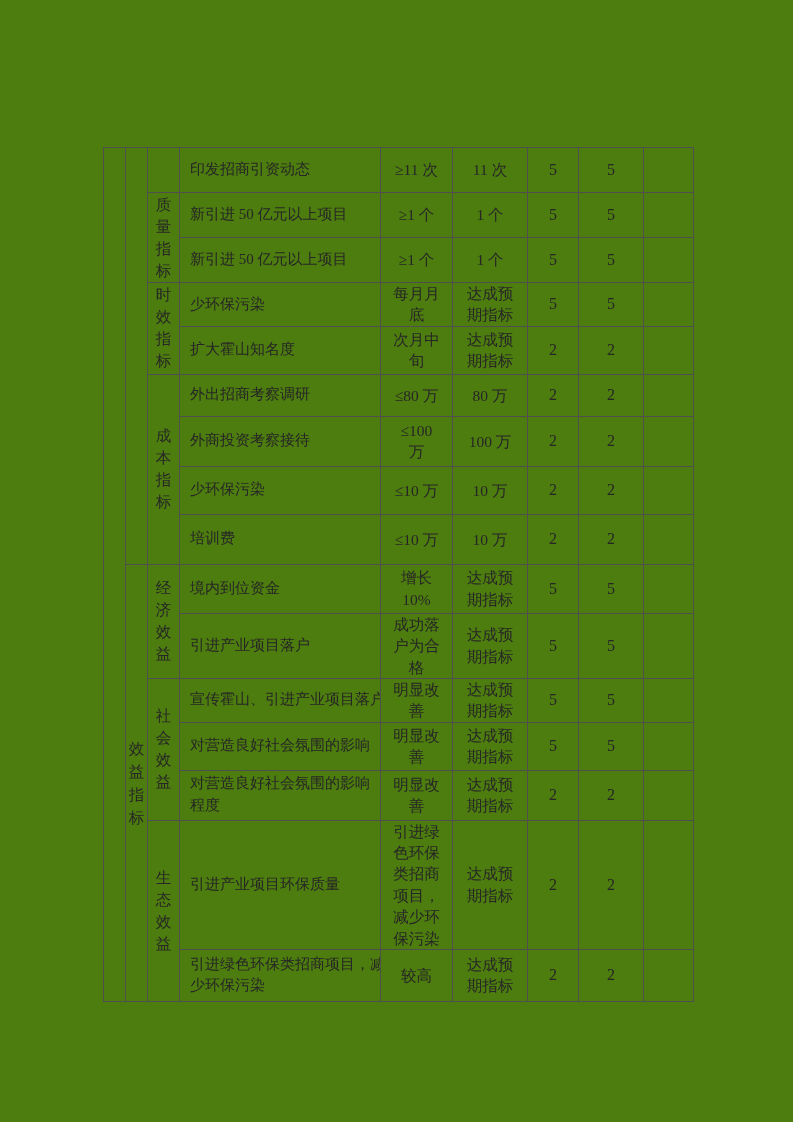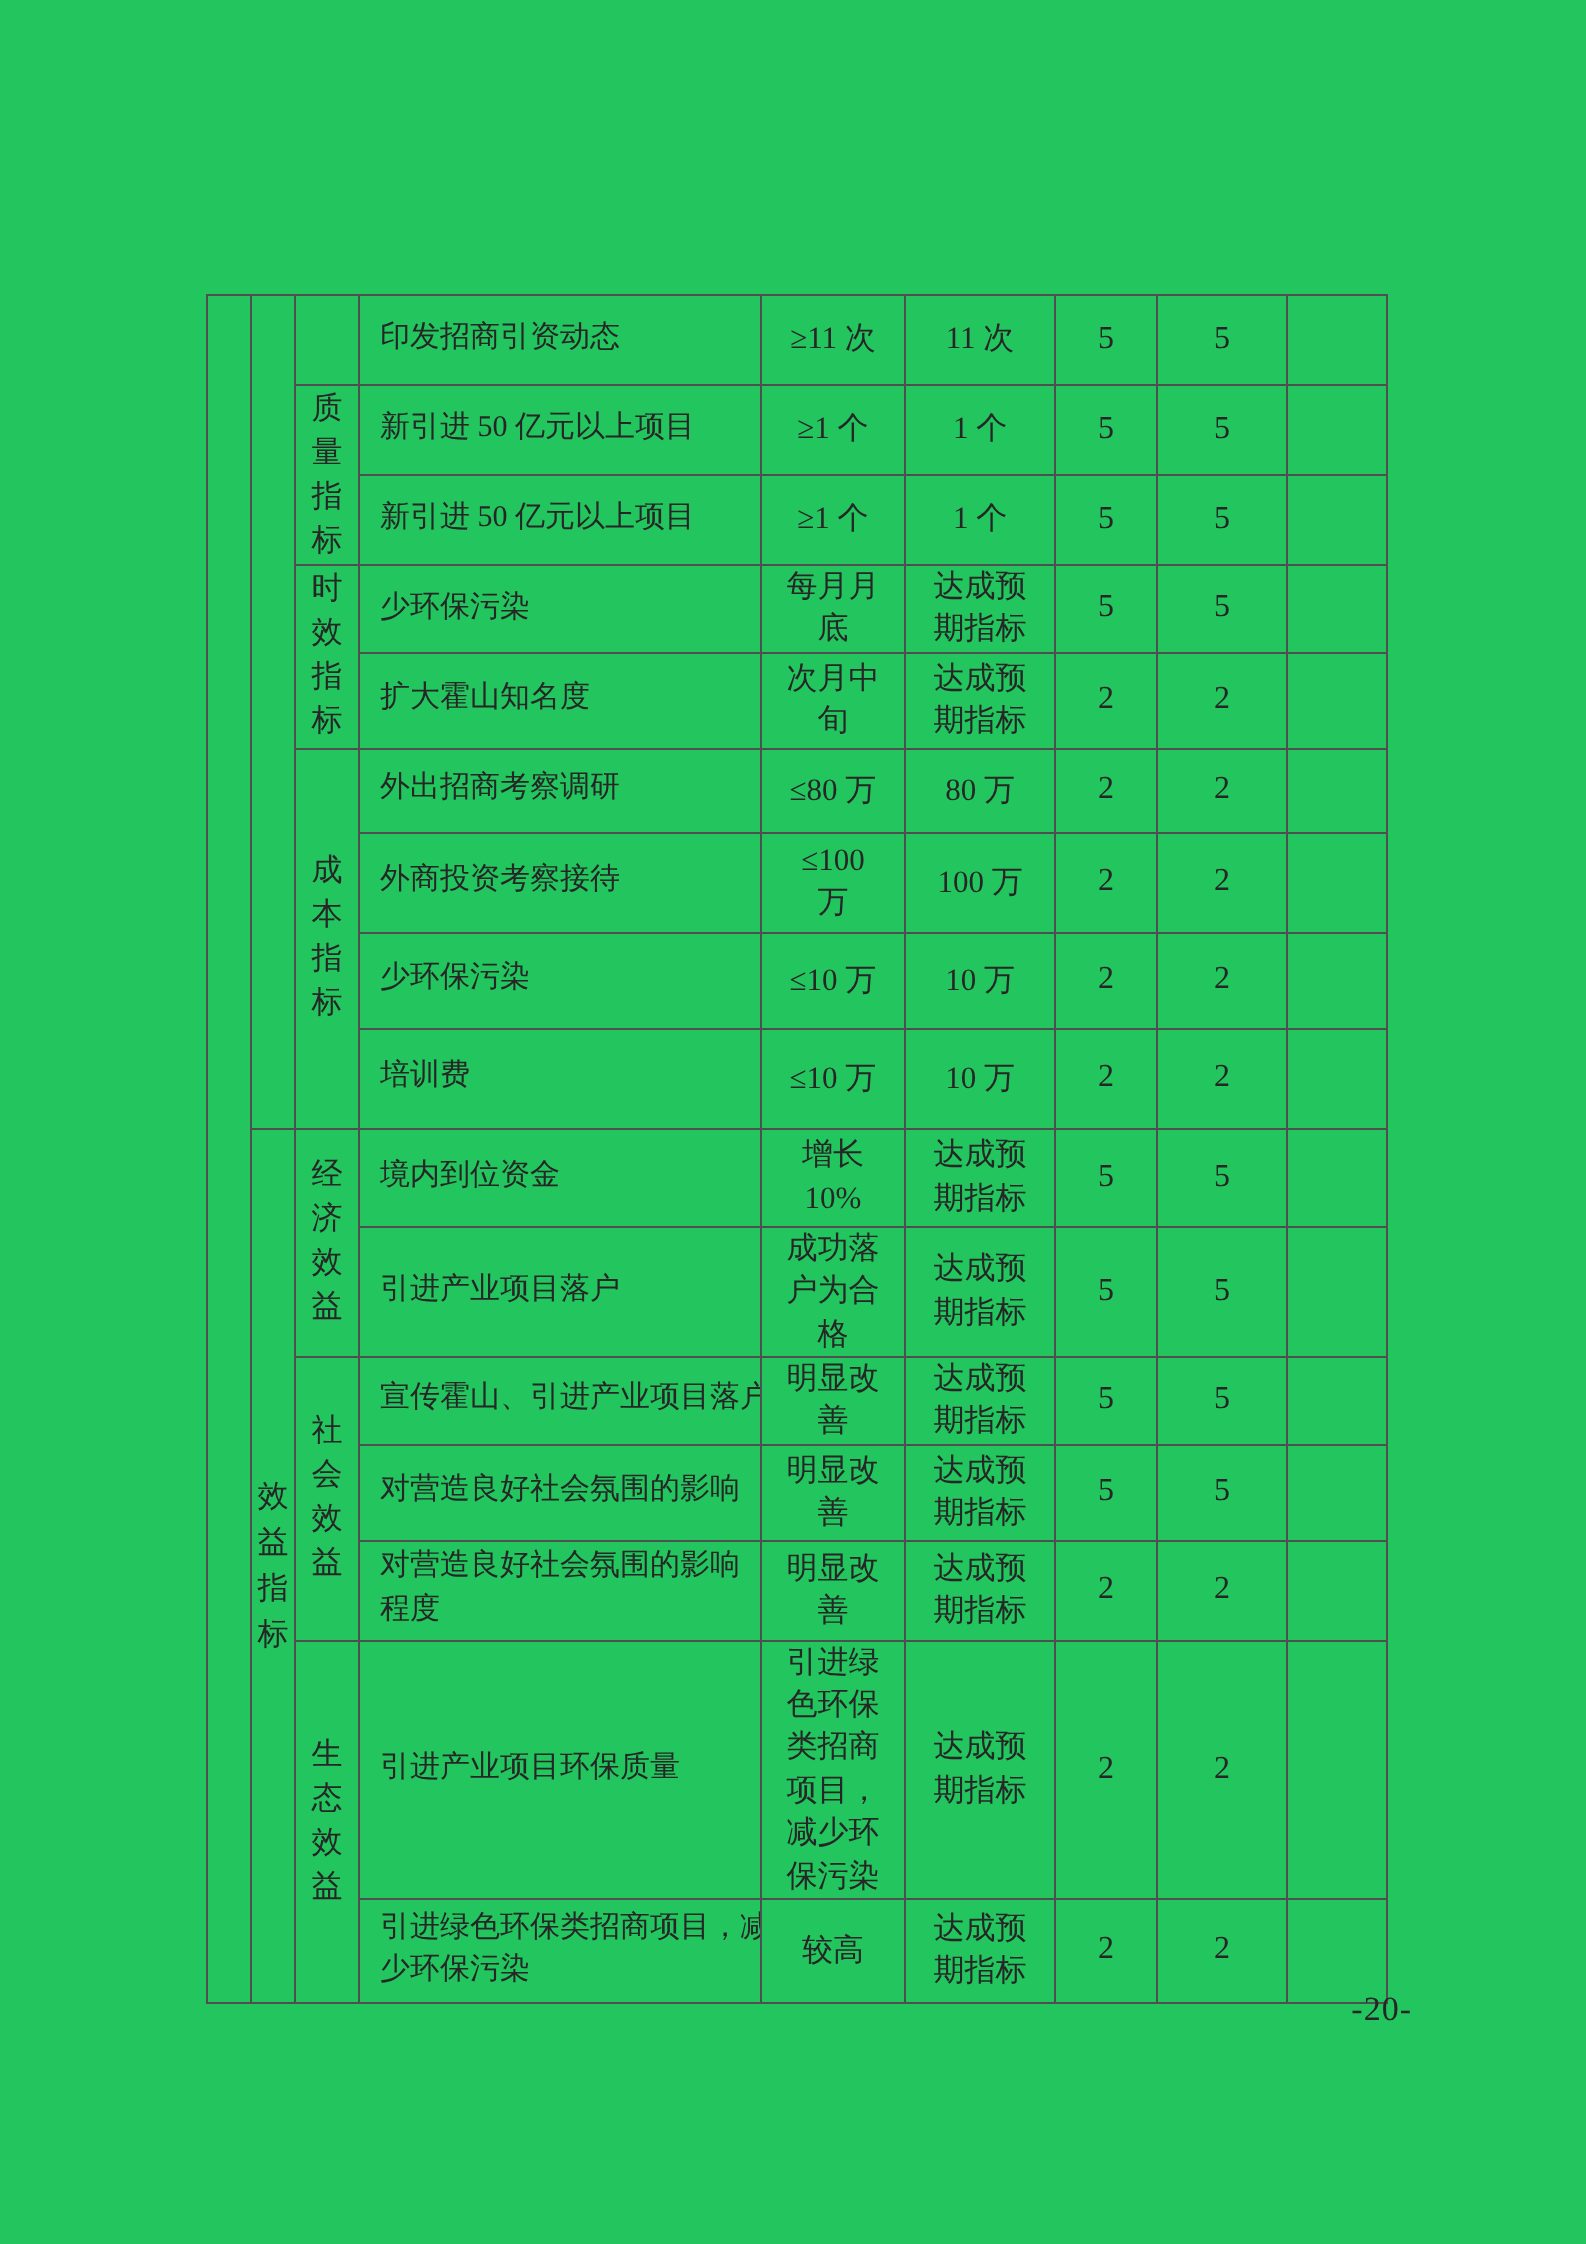--- a/index.html
+++ b/index.html
@@ -1,21 +1,21 @@
 <!DOCTYPE html>
 <html><head>
 <meta charset="utf-8">
 <style>
   html, body { margin: 0; padding: 0; background: #e8e8e8; }
   .page {
     position: relative;
     width: 793px;
     height: 1122px;
     margin: 0 auto;
-    background: #22c55e;
+    background: #4d7c0f;
     font-family: "Liberation Serif", "DejaVu Serif", serif;
     color: #262626;
     overflow: hidden;
   }
   table.indicator-table {
     position: absolute;
     left: 103px;
     top: 147px;
     width: 590px;
     border-collapse: collapse;
@@ -260,15 +260,14 @@
         <td>较高</td>
         <td>达成预
 期指标</td>
         <td class="score-cell">2</td>
         <td class="score-cell">2</td>
         <td></td>
       </tr>
     </tbody>
   </table>
 
-  <div class="page-number">-20-</div>
 
 </div>
 
 </body></html>

